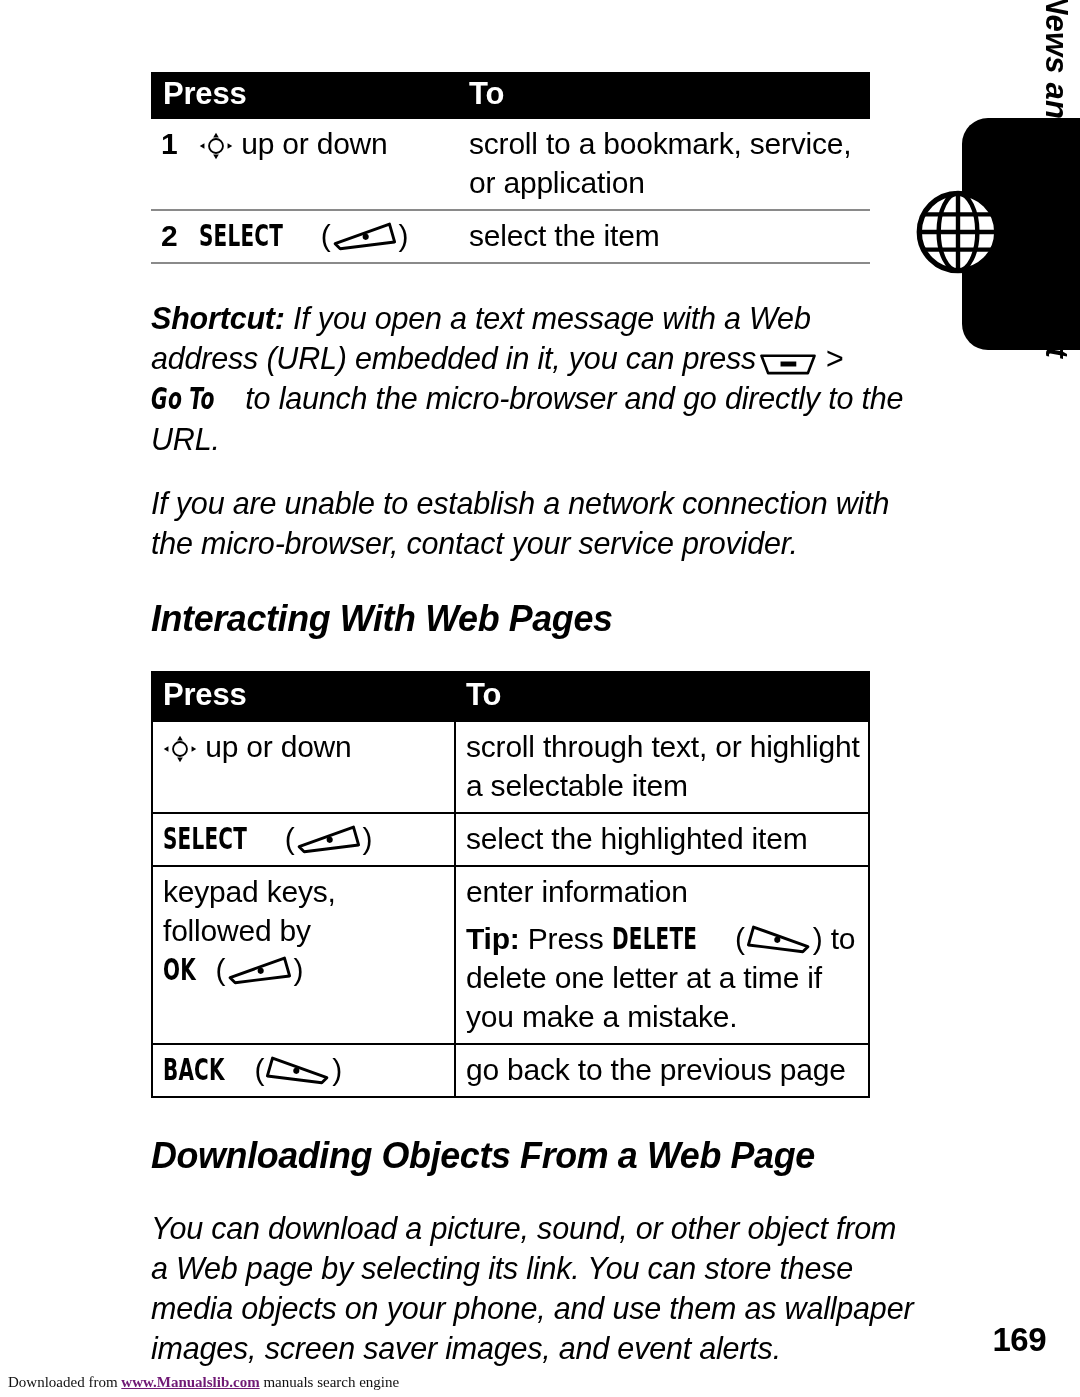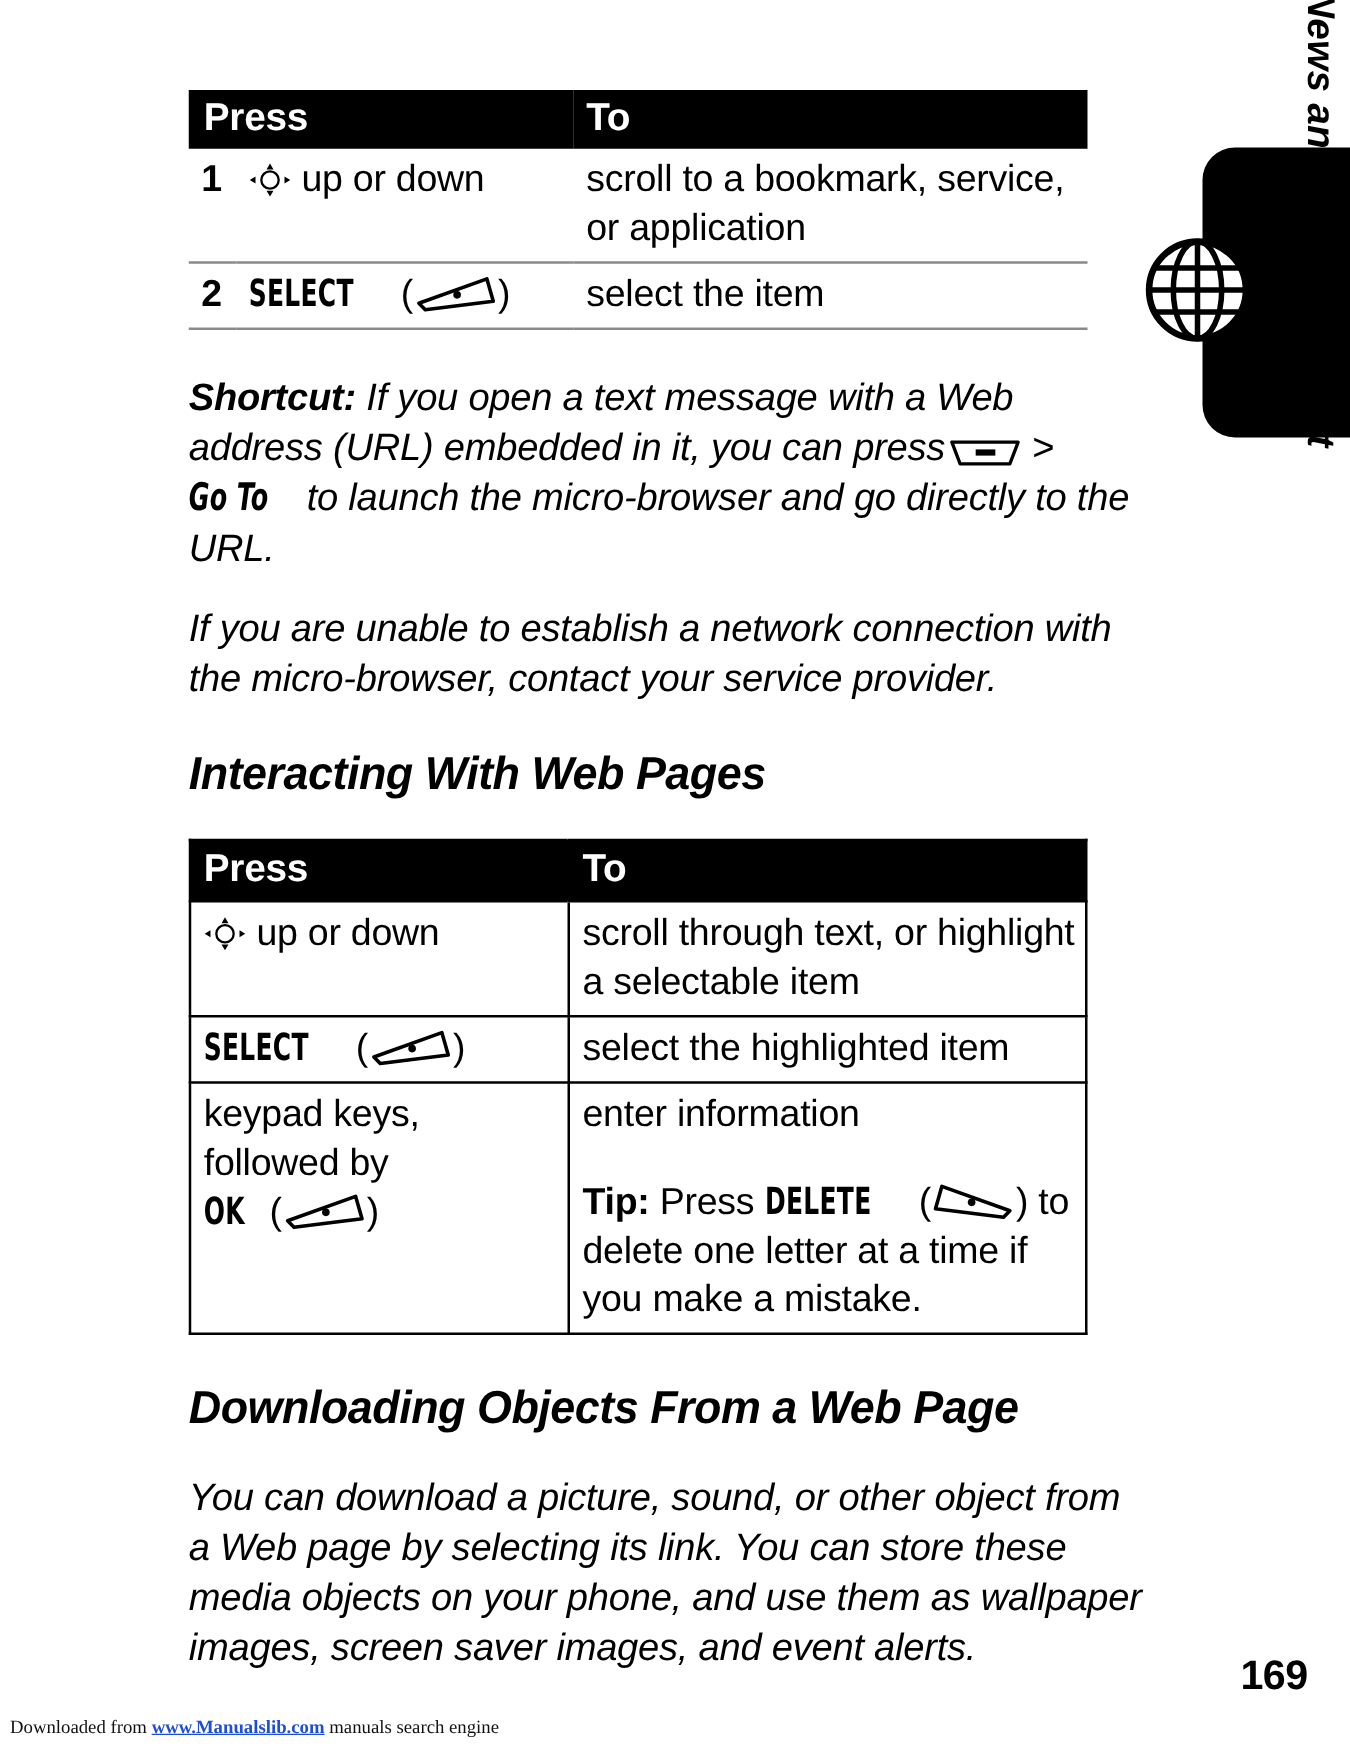--- a/index.html
+++ b/index.html
@@ -163,21 +163,21 @@
   .footer {
     position: absolute;
     left: 8px;
     bottom: 6px;
     font-family: "Liberation Serif", serif;
     font-size: 15px;
     color: #111;
     white-space: nowrap;
   }
   .footer a {
-    color: #1d4ed8;
+    color: #701a75;
     text-decoration: underline;
     font-weight: bold;
   }
   .sep { display: inline-block; width: 3px; }
 </style>
 </head>
 <body>
 
 <div class="page">
 
@@ -310,35 +310,47 @@
               <span>(</span><span class="glyph soft-key">
                 <svg viewBox="0 0 80 34" width="68" height="30">
                   <path d="M6 26 L70 3 L76 24 L12 32 Z" fill="#fff" stroke="#000" stroke-width="3.4" stroke-linejoin="round"></path>
                   <circle cx="42" cy="18" r="3.6" fill="#000"></circle>
                 </svg>
               </span><span>)</span>
             </div>
           </td>
           <td>
             <div>enter information</div>
-            <div style="margin-top:31px;">
+            <div style="margin-top:8px;">
               <span class="b">Tip:</span>
               <span>Press</span>
               <span class="cond-wrap"><span class="cond">DELETE</span></span>
               <span>(</span><span class="glyph soft-key">
                 <svg viewBox="0 0 80 34" width="68" height="30">
                   <path d="M74 26 L10 3 L4 24 L68 32 Z" fill="#fff" stroke="#000" stroke-width="3.4" stroke-linejoin="round"></path>
                   <circle cx="38" cy="18" r="3.6" fill="#000"></circle>
                 </svg>
               </span><span>)</span>
               <span>to delete one letter at a time if you make a mistake.</span>
             </div>
           </td>
         </tr>
 
+        <tr>
+          <td>
+            <span class="cond-wrap"><span class="cond">BACK</span></span>
+            <span>(</span><span class="glyph soft-key">
+              <svg viewBox="0 0 80 34" width="68" height="30">
+                <path d="M74 26 L10 3 L4 24 L68 32 Z" fill="#fff" stroke="#000" stroke-width="3.4" stroke-linejoin="round"></path>
+                <circle cx="38" cy="18" r="3.6" fill="#000"></circle>
+              </svg>
+            </span><span>)</span>
+          </td>
+          <td>go back to the previous page</td>
+        </tr>
 
       </tbody>
     </table>
 
     <h2 class="heading" style="margin-top:36px;">Downloading Objects From a Web Page</h2>
 
     <p class="para">You can download a picture, sound, or other object from a Web page by selecting its link. You can store these media objects on your phone, and use them as wallpaper images, screen saver images, and event alerts.</p>
   </div>
 
   <div class="page-number">169</div>

